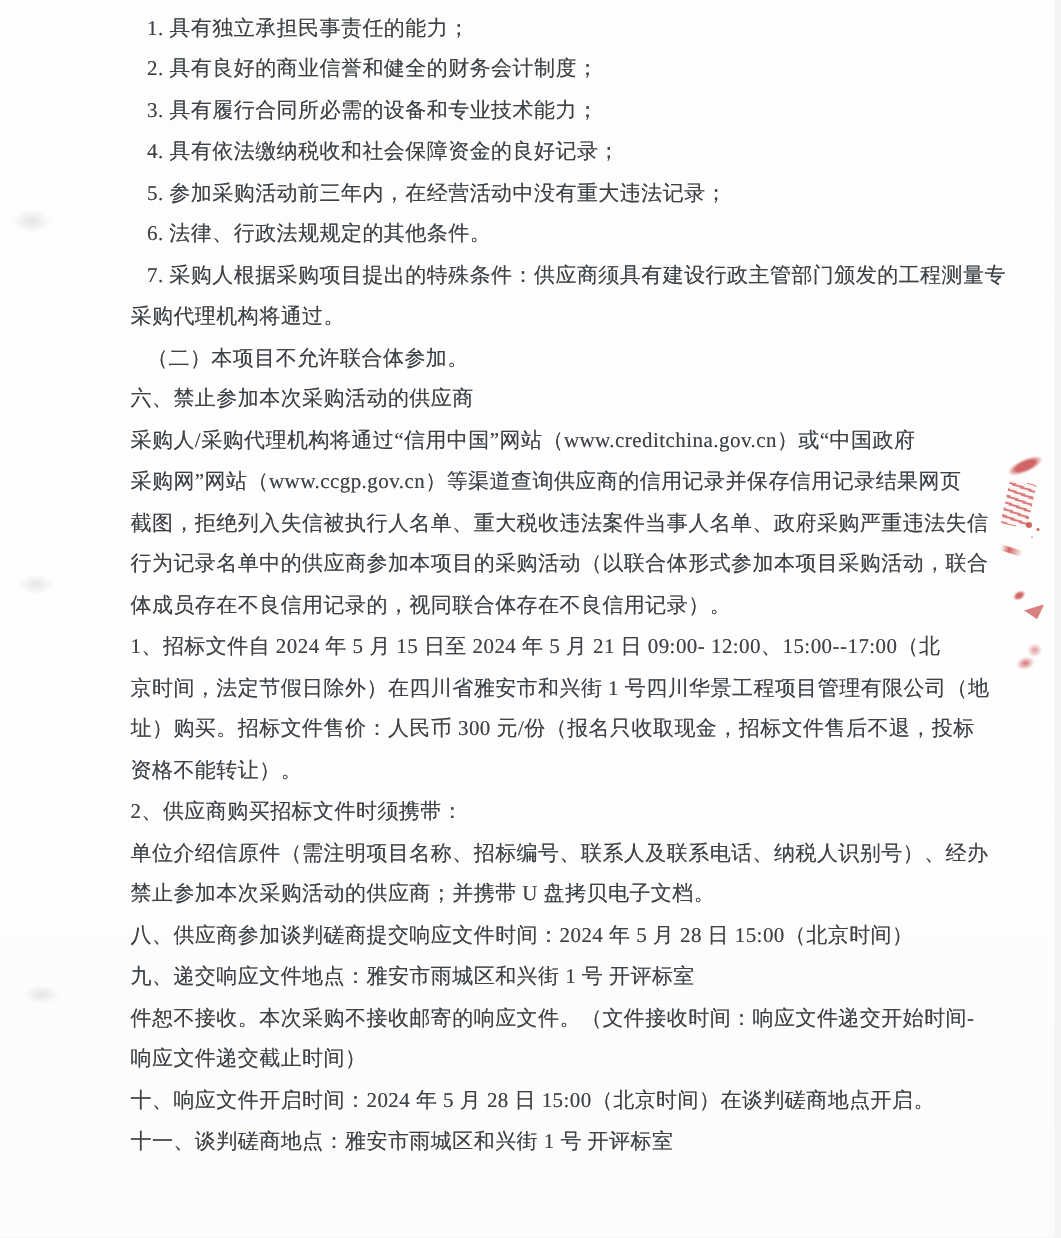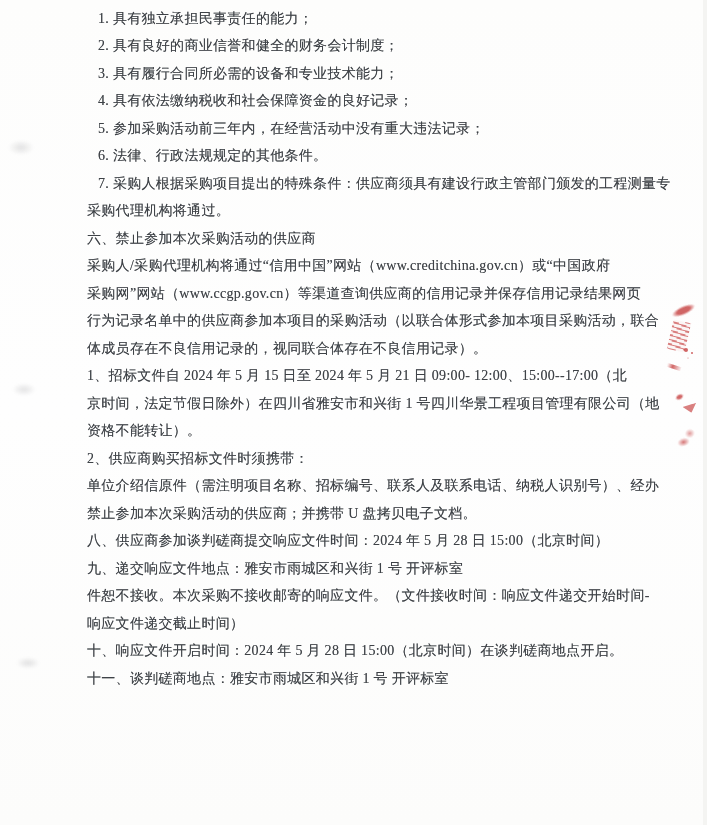--- a/index.html
+++ b/index.html
@@ -112,27 +112,30 @@
 
   <div class="doc">
       <div class="line ind">1. 具有独立承担民事责任的能力；</div>
       <div class="line ind">2. 具有良好的商业信誉和健全的财务会计制度；</div>
       <div class="line ind">3. 具有履行合同所必需的设备和专业技术能力；</div>
       <div class="line ind">4. 具有依法缴纳税收和社会保障资金的良好记录；</div>
       <div class="line ind">5. 参加采购活动前三年内，在经营活动中没有重大违法记录；</div>
       <div class="line ind">6. 法律、行政法规规定的其他条件。</div>
       <div class="line ind">7. 采购人根据采购项目提出的特殊条件：供应商须具有建设行政主管部门颁发的工程测量专</div>
       <div class="line">采购代理机构将通过。</div>
+      <div class="line ind">（二）本项目不允许联合体参加。</div>
       <div class="line">六、禁止参加本次采购活动的供应商</div>
       <div class="line">采购人/采购代理机构将通过“信用中国”网站（www.creditchina.gov.cn）或“中国政府</div>
       <div class="line">采购网”网站（www.ccgp.gov.cn）等渠道查询供应商的信用记录并保存信用记录结果网页</div>
+      <div class="line">截图，拒绝列入失信被执行人名单、重大税收违法案件当事人名单、政府采购严重违法失信</div>
       <div class="line">行为记录名单中的供应商参加本项目的采购活动（以联合体形式参加本项目采购活动，联合</div>
       <div class="line">体成员存在不良信用记录的，视同联合体存在不良信用记录）。</div>
       <div class="line">1、招标文件自 2024 年 5 月 15 日至 2024 年 5 月 21 日 09:00- 12:00、15:00--17:00（北</div>
       <div class="line">京时间，法定节假日除外）在四川省雅安市和兴街 1 号四川华景工程项目管理有限公司（地</div>
+      <div class="line">址）购买。招标文件售价：人民币 300 元/份（报名只收取现金，招标文件售后不退，投标</div>
       <div class="line">资格不能转让）。</div>
       <div class="line">2、供应商购买招标文件时须携带：</div>
       <div class="line">单位介绍信原件（需注明项目名称、招标编号、联系人及联系电话、纳税人识别号）、经办</div>
       <div class="line">禁止参加本次采购活动的供应商；并携带 U 盘拷贝电子文档。</div>
       <div class="line">八、供应商参加谈判磋商提交响应文件时间：2024 年 5 月 28 日 15:00（北京时间）</div>
       <div class="line">九、递交响应文件地点：雅安市雨城区和兴街 1 号 开评标室</div>
       <div class="line">件恕不接收。本次采购不接收邮寄的响应文件。（文件接收时间：响应文件递交开始时间-</div>
       <div class="line">响应文件递交截止时间）</div>
       <div class="line">十、响应文件开启时间：2024 年 5 月 28 日 15:00（北京时间）在谈判磋商地点开启。</div>
       <div class="line">十一、谈判磋商地点：雅安市雨城区和兴街 1 号 开评标室</div>

